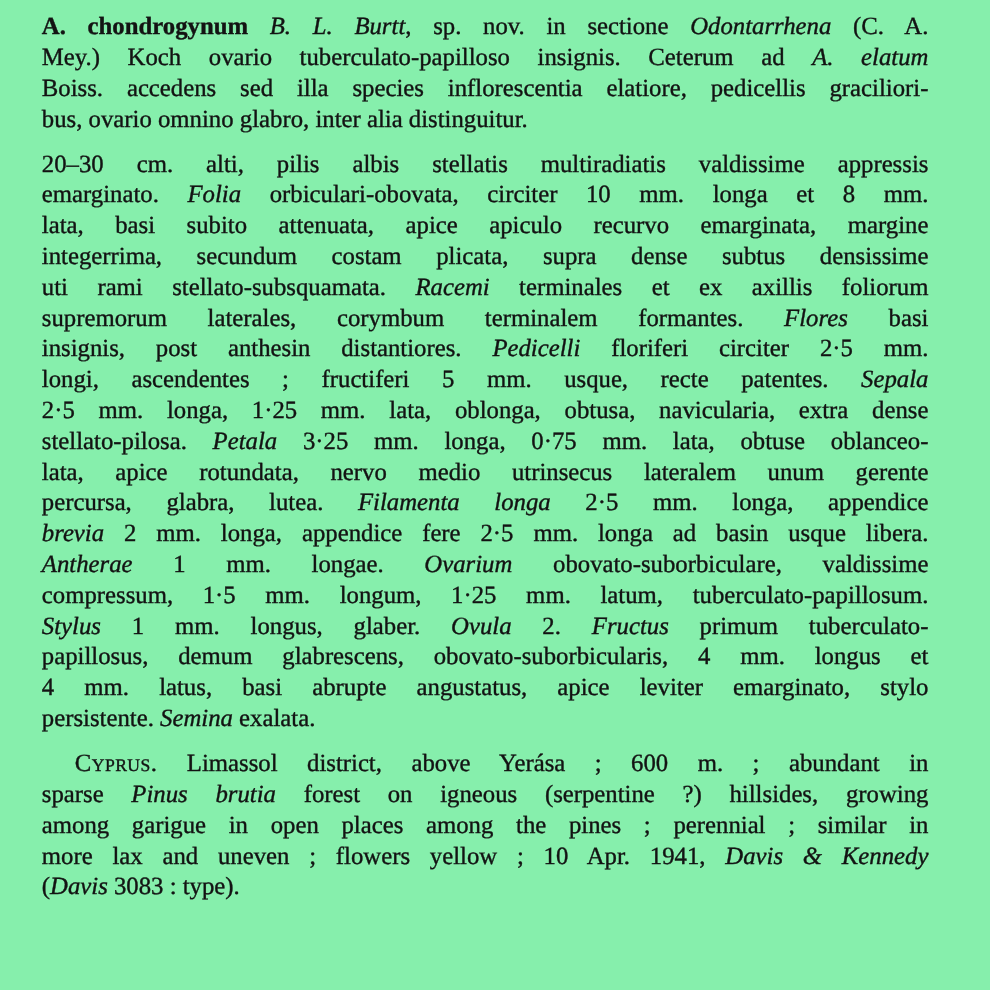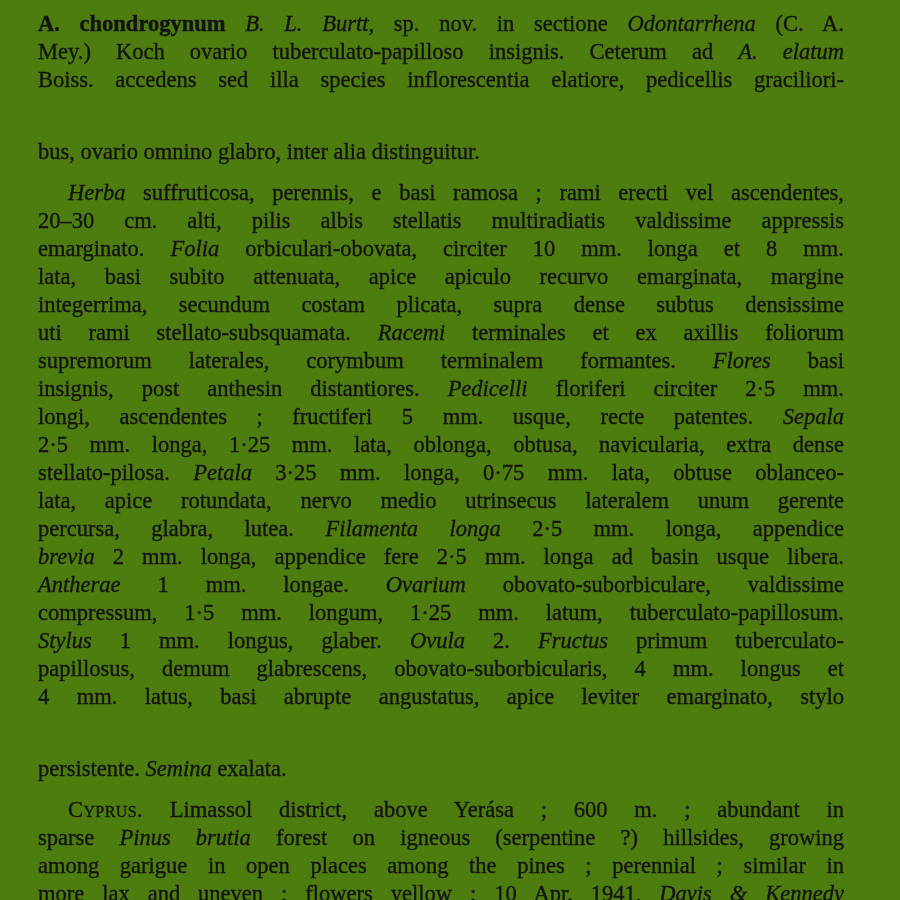--- a/index.html
+++ b/index.html
@@ -9,50 +9,49 @@
     overflow: hidden;
     background: #ffffff;
     font-family: "Liberation Serif", "DejaVu Serif", serif;
     color: #131313;
   }
   .page {
     box-sizing: border-box;
     width: 900px;
     height: 900px;
     padding: 10px 56px 0 38px;
-    background: #4d7c0f;
+    background: #86efac;
   }
   .para { margin: 0 0 13px 0; }
   .line {
     font-size: 22.5px;
     line-height: 28px;
     text-align: justify;
     text-align-last: justify;
     -webkit-text-stroke: 0.35px #131313;
   }
-  .line.last { text-align-last: left; margin-top: 44px; }
+  .line.last { text-align-last: left; }
   .line.indent { padding-left: 30px; }
   .seg-b  { font-weight: bold; }
   .seg-i  { font-style: italic; }
   .seg-bi { font-weight: normal; font-style: italic; }
   .seg-sc { font-variant: small-caps; letter-spacing: 0.4px; }
 </style>
 </head>
 <body style="background: rgb(255, 255, 255); color: rgb(19, 19, 19);">
 
 <div class="page">
   <div>
       <div class="para">
         <div class="line"><span class="seg-b">A. chondrogynum </span><span class="seg-i">B. L. Burtt</span><span>, sp. nov. in sectione </span><span class="seg-i">Odontarrhena</span><span> (C. A.</span></div>
         <div class="line"><span>Mey.)  Koch ovario tuberculato-papilloso insignis. Ceterum ad </span><span class="seg-bi">A. elatum</span></div>
         <div class="line"><span>Boiss. accedens sed illa species inflorescentia elatiore, pedicellis graciliori-</span></div>
         <div class="line last"><span>bus, ovario omnino glabro, inter alia distinguitur.</span></div>
       </div>
       <div class="para">
-        <div class="line indent"><span class="seg-i">Herba</span><span> suffruticosa, perennis, e basi ramosa ; rami erecti vel ascendentes,</span></div>
         <div class="line"><span>20–30 cm. alti, pilis albis stellatis multiradiatis valdissime appressis</span></div>
         <div class="line"><span>emarginato.  </span><span class="seg-i">Folia</span><span> orbiculari-obovata, circiter 10 mm. longa et 8 mm.</span></div>
         <div class="line"><span>lata, basi subito attenuata, apice apiculo recurvo emarginata, margine</span></div>
         <div class="line"><span>integerrima, secundum costam plicata, supra dense subtus densissime</span></div>
         <div class="line"><span>uti rami stellato-subsquamata.  </span><span class="seg-i">Racemi</span><span> terminales et ex axillis foliorum</span></div>
         <div class="line"><span>supremorum laterales, corymbum terminalem formantes.  </span><span class="seg-i">Flores</span><span> basi</span></div>
         <div class="line"><span>insignis, post anthesin distantiores.  </span><span class="seg-i">Pedicelli</span><span> floriferi circiter 2·5 mm.</span></div>
         <div class="line"><span>longi, ascendentes ; fructiferi 5 mm. usque, recte patentes.  </span><span class="seg-i">Sepala</span></div>
         <div class="line"><span>2·5 mm. longa, 1·25 mm. lata, oblonga, obtusa, navicularia, extra dense</span></div>
         <div class="line"><span>stellato-pilosa.  </span><span class="seg-i">Petala</span><span> 3·25 mm. longa, 0·75 mm. lata, obtuse oblanceo-</span></div>

